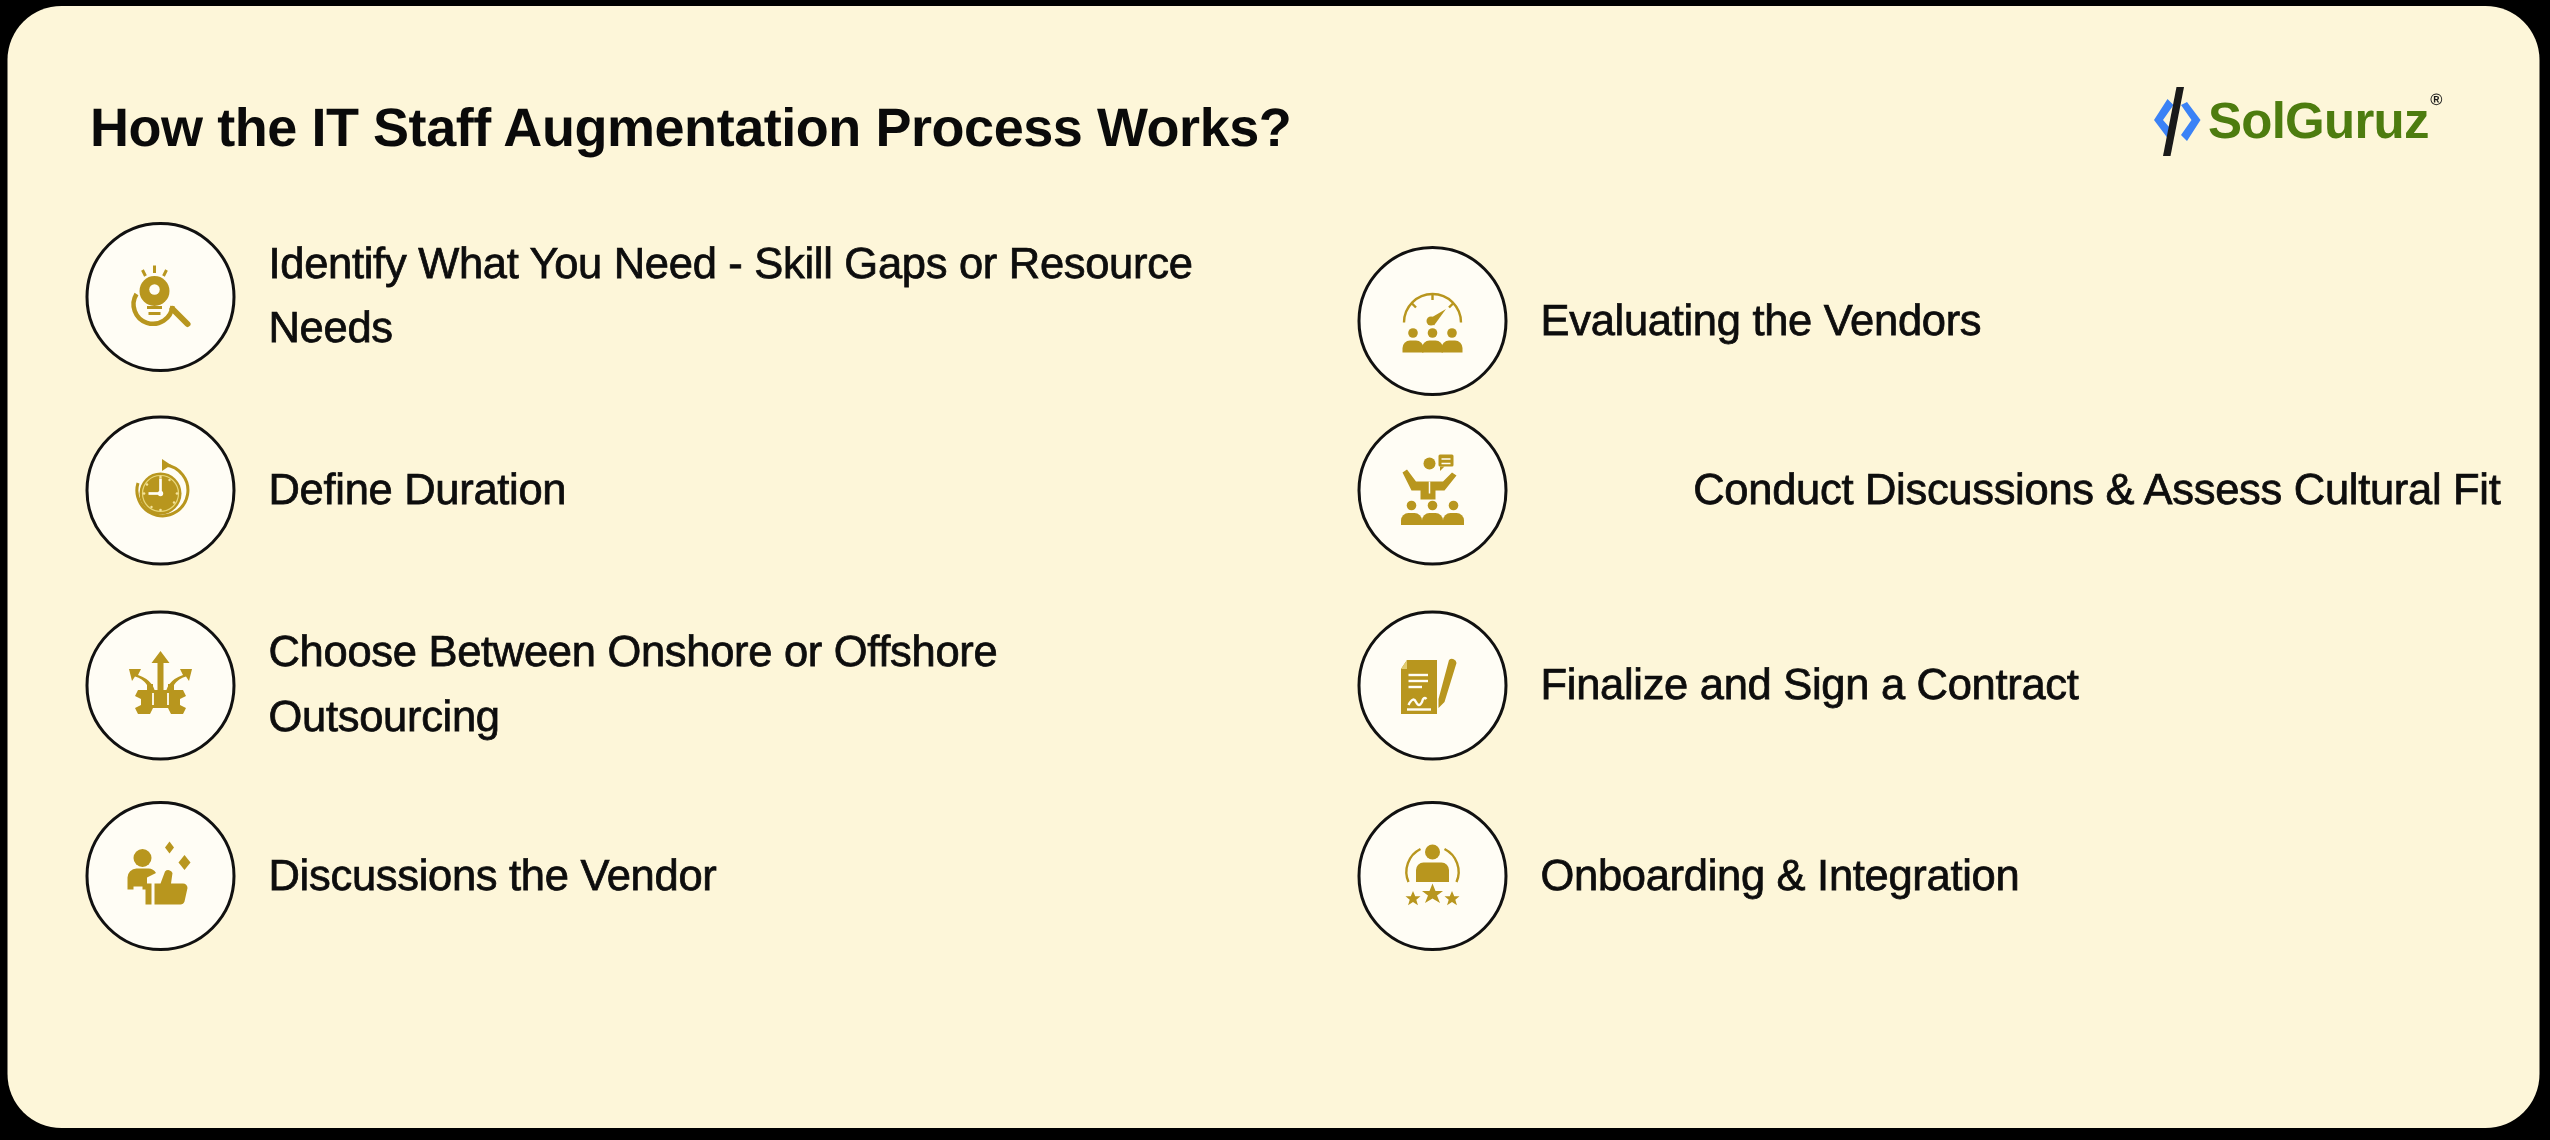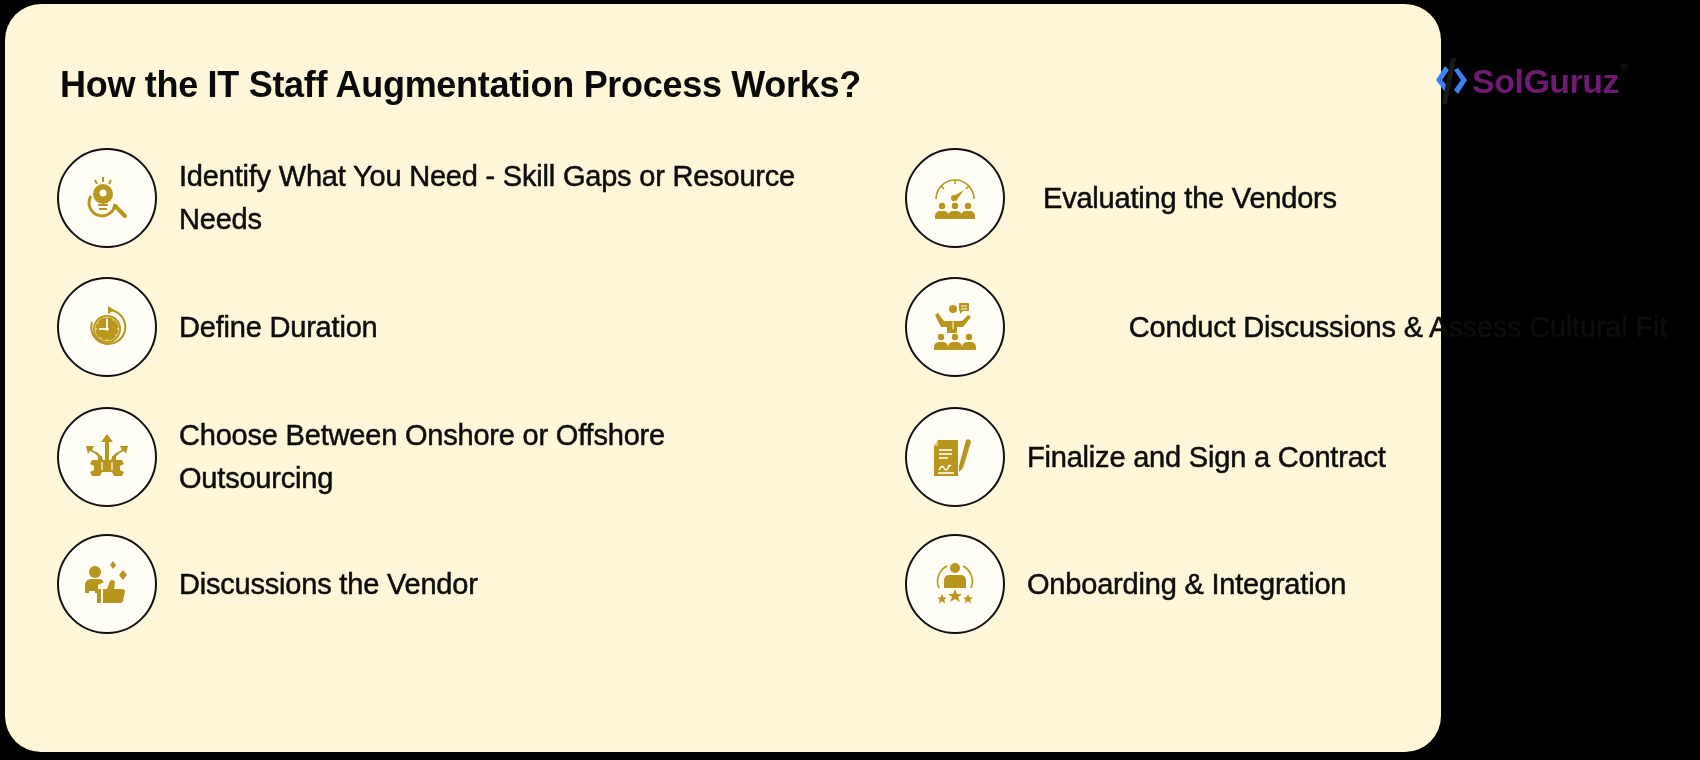--- a/index.html
+++ b/index.html
@@ -1,32 +1,32 @@
 <!DOCTYPE html>
 <html><head>
   <meta charset="utf-8">
   <style>
     * { margin: 0; padding: 0; box-sizing: border-box; }
     html, body { width: 1700px; height: 760px; background: #000; overflow: hidden; }
     .card {
-      position: absolute; left: 5px; top: 4px; width: 1436px; height: 748px;
+      position: absolute; left: 5px; top: 4px; width: 1688px; height: 748px;
       background: #FDF6D9; border-radius: 36px;
       font-family: "Liberation Sans", "DejaVu Sans", sans-serif; color: #0d0d0d;
     }
     .title {
       position: absolute; left: 55px; top: 60px;
       font-size: 36px; font-weight: 700; letter-spacing: -0.3px; color: #0a0a0a;
     }
     .logo {
       position: absolute; left: 1427px; top: 52px; height: 50px;
       display: flex; align-items: center;
     }
     .logo svg { display: block; }
     .logo-text {
-      font-size: 34px; font-weight: 700; color: #701a75; letter-spacing: -0.5px; margin-left: 4px;
+      font-size: 34px; font-weight: 700; color: #4d7c0f; letter-spacing: -0.5px; margin-left: 4px;
     }
     .logo-reg {
       font-size: 11px; font-weight: 700; color: #1a1a1a; position: relative; top: -14px; margin-left: 1px;
     }
     .step {
       position: absolute; display: flex; align-items: center;
     }
     .icon-circle {
       width: 100px; height: 100px; border-radius: 50%;
       background: #FFFDF5; border: 2px solid #111;
@@ -128,21 +128,21 @@
           <rect x="15" y="30" width="4" height="14"></rect>
           <path d="M21 44 v-14 h4 l3 -8 a3 3 0 0 1 5 1 l-1 7 h8 a3 3 0 0 1 3 3 l-2 9 a3 3 0 0 1 -3 2 z"></path>
           <polygon points="31,2 34,6 31,10 28,6"></polygon>
           <polygon points="41,11 45,16 41,21 37,16"></polygon>
         </g>
       </svg>
     </div>
     <div class="step-label">Discussions the Vendor</div>
   </div>
 
-  <div class="step col-right" style="top:144px;gap:16px;">
+  <div class="step col-right" style="top:160px;">
     <div class="icon-circle">
       <svg width="50" height="50" viewBox="0 0 50 50">
         <g fill="#B8961E" stroke="#B8961E">
           <path d="M6 26 A19 19 0 0 1 44 26" fill="none" stroke-width="1.6"></path>
           <line x1="25" y1="7" x2="25" y2="11" stroke-width="1.6"></line>
           <line x1="11" y1="13" x2="14" y2="16" stroke-width="1.6"></line>
           <line x1="39" y1="13" x2="36" y2="16" stroke-width="1.6"></line>
           <path d="M22 24 L34 17 L26 28 z" stroke="none"></path>
           <circle cx="24" cy="25" r="3" stroke="none"></circle>
           <circle cx="12" cy="33" r="3.2" stroke="none"></circle>

